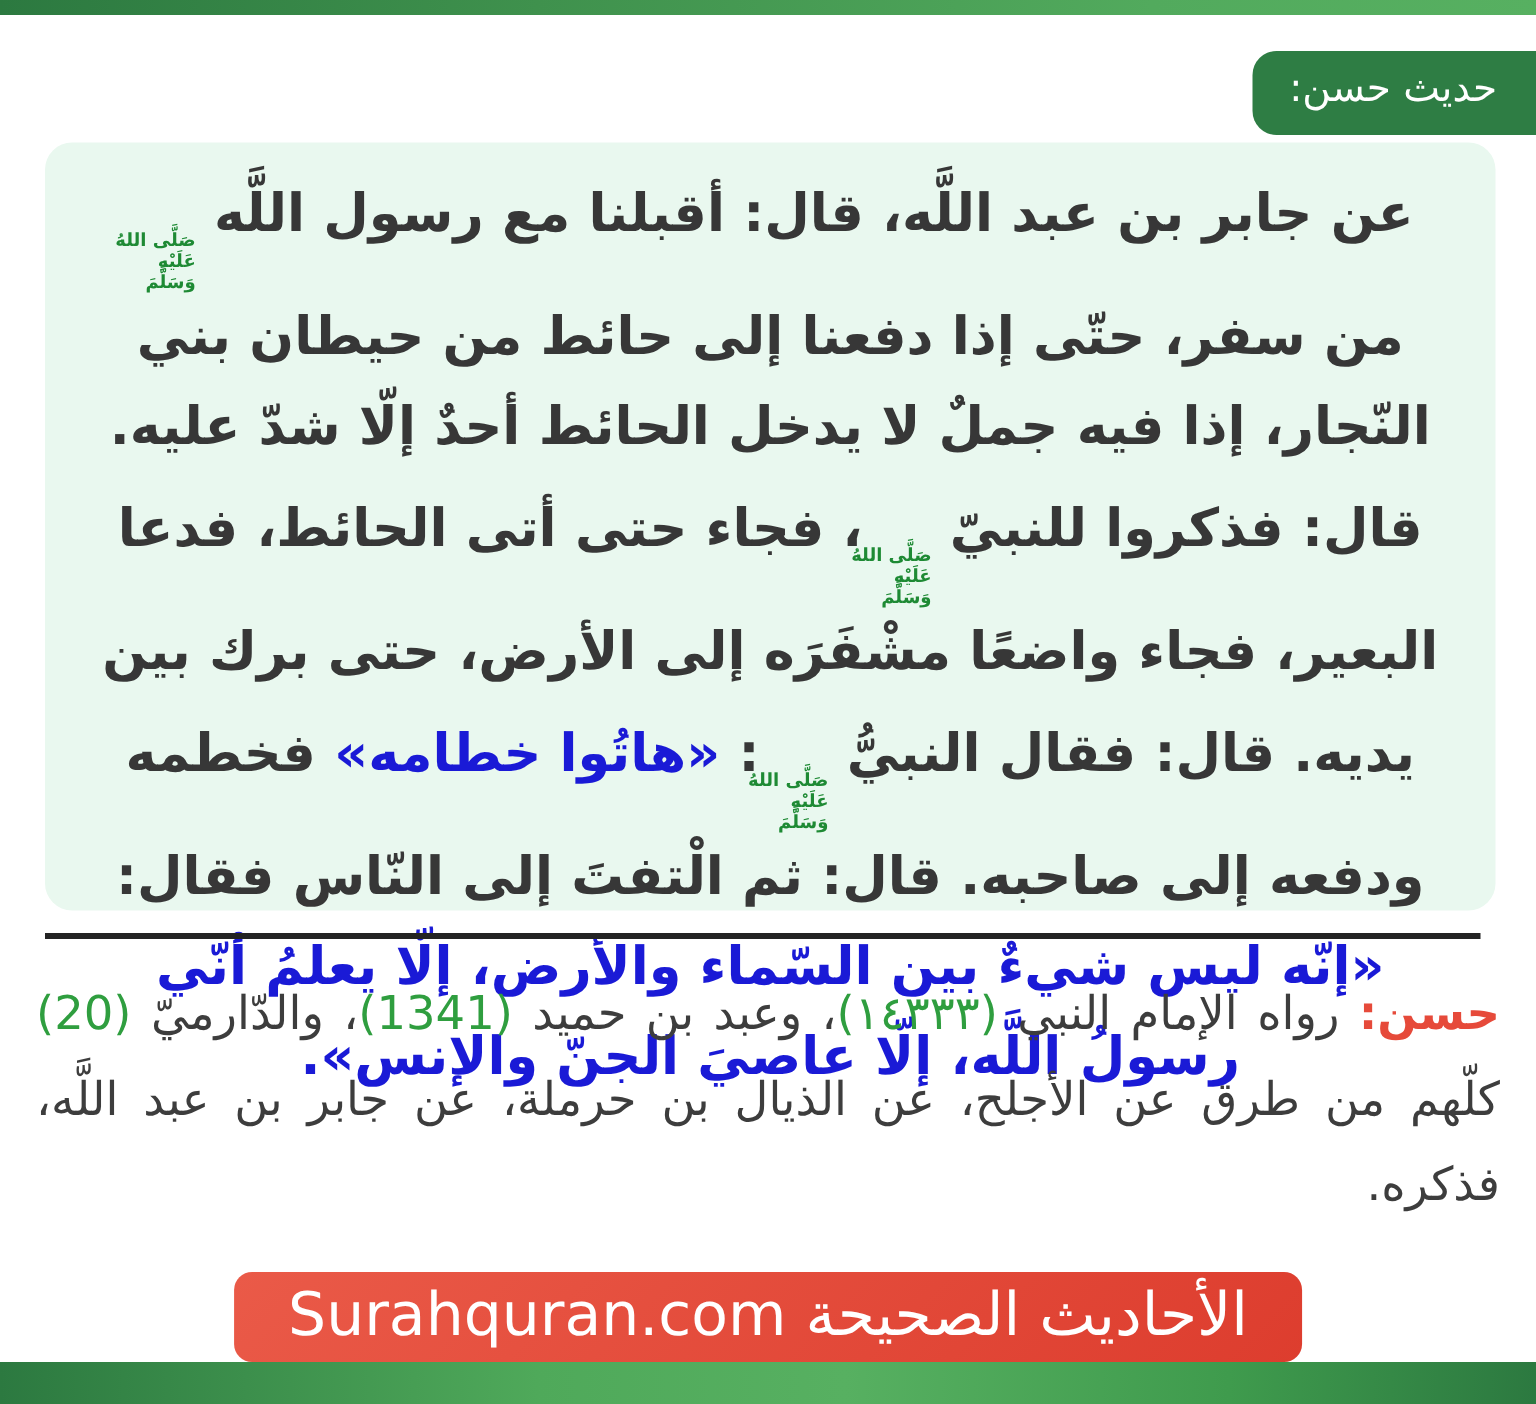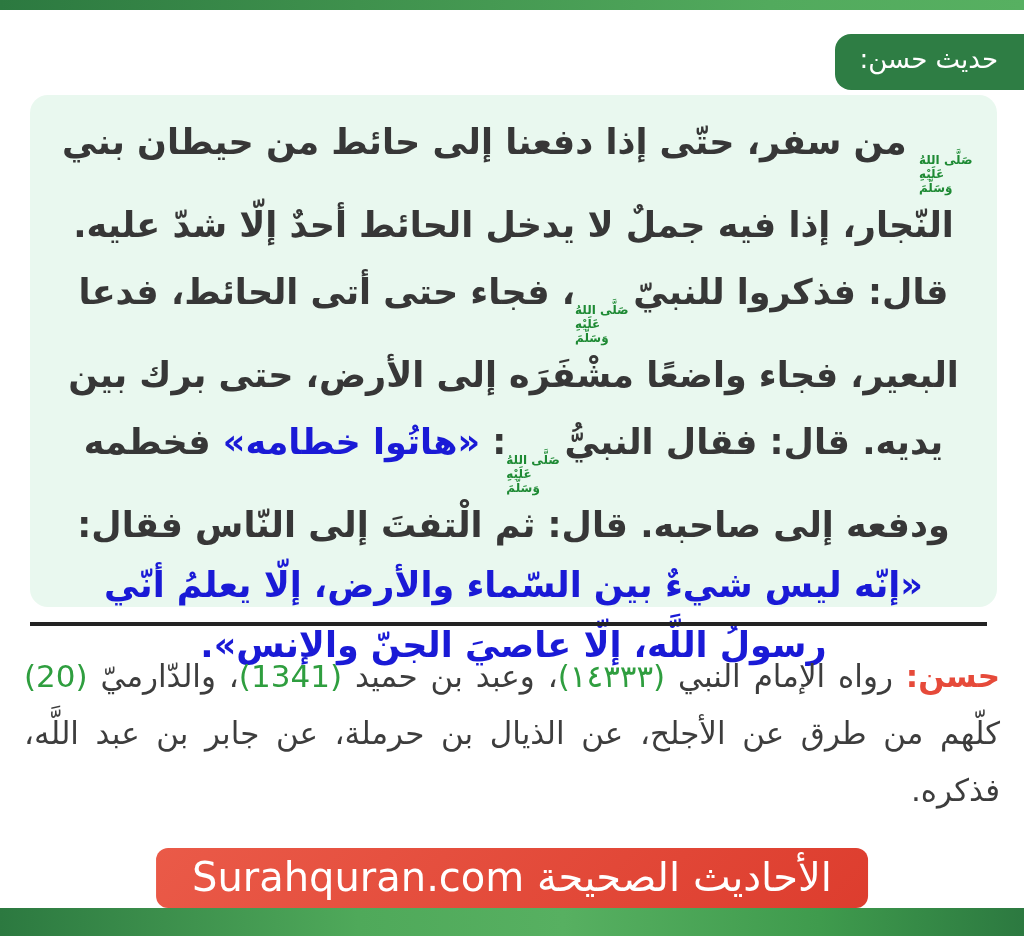--- a/index.html
+++ b/index.html
@@ -39,21 +39,21 @@
     text-align:center;
     font-weight:700;
     font-size:35px;
     line-height:60px;
     color:#373737;
   }
   .t-dark{color:#373737;}
   .t-blue{color:#1a1ad6;margin-top:28px;}
   
   .saw{
-    display:inline-flex;flex-direction:column;align-items:flex-end;
+    display:inline-flex;flex-direction:column;align-items:flex-start;
     vertical-align:-10px;
     width:46px;
     color:#1e8a34;
     margin-top:48px;
   }
   .saw .saw-l{
     display:block;font-size:12px;line-height:14px;font-weight:700;white-space:nowrap;
   }
   
   .divider{
@@ -85,21 +85,21 @@
 </head>
 <body>
 
 <div class="top-bar"></div>
 
 <div class="hadith-label">
   <span>حديث حسن:</span>
 </div>
 
 <div class="hadith-box">
-  <p class="hadith-text"><span class="saw">
+  <p class="hadith-text"><span class="t-dark">عن جابر بن عبد اللَّه، قال: أقبلنا مع رسول اللَّه </span><span class="saw">
         <span class="saw-l">صَلَّى اللهُ</span>
         <span class="saw-l">عَلَيْهِ</span>
         <span class="saw-l">وَسَلَّمَ</span>
       </span><span class="t-dark"> من سفر، حتّى إذا دفعنا إلى حائط من حيطان بني النّجار، إذا فيه جملٌ لا يدخل الحائط أحدٌ إلّا شدّ عليه. قال: فذكروا للنبيّ </span><span class="saw">
         <span class="saw-l">صَلَّى اللهُ</span>
         <span class="saw-l">عَلَيْهِ</span>
         <span class="saw-l">وَسَلَّمَ</span>
       </span><span class="t-dark">، فجاء حتى أتى الحائط، فدعا البعير، فجاء واضعًا مشْفَرَه إلى الأرض، حتى برك بين يديه. قال: فقال النبيُّ </span><span class="saw">
         <span class="saw-l">صَلَّى اللهُ</span>
         <span class="saw-l">عَلَيْهِ</span>

